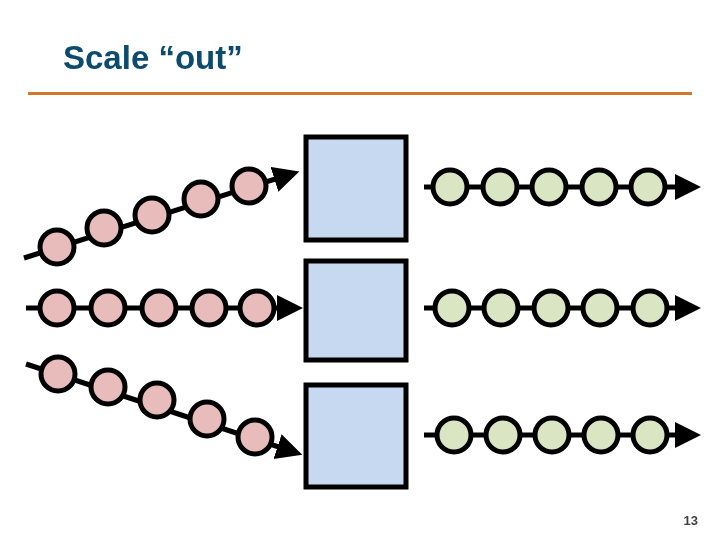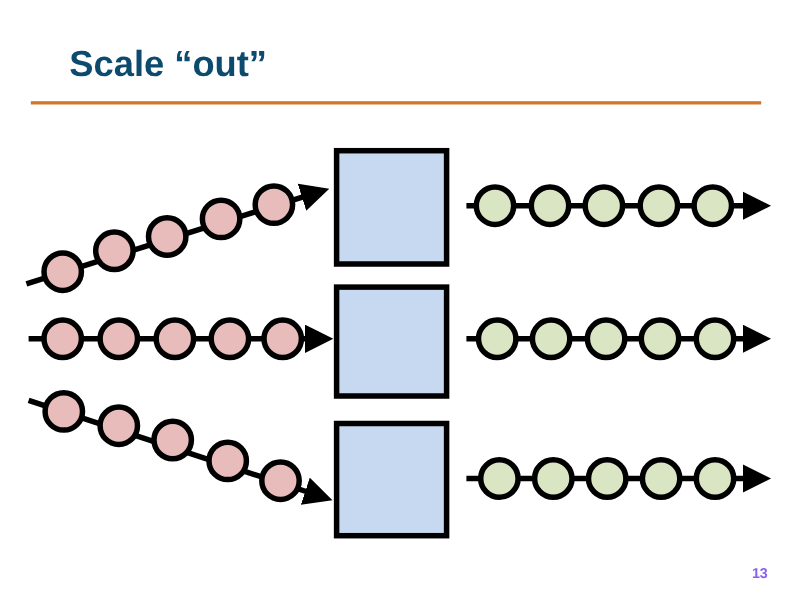--- a/index.html
+++ b/index.html
@@ -127,15 +127,15 @@
         <line x1="424" y1="435" x2="686" y2="435" stroke="#000000" stroke-width="5" marker-end="url(#arrowhead)"></line>
         <circle cx="454" cy="435" r="17" fill="#d9e5c3" stroke="#000000" stroke-width="5"></circle>
         <circle cx="503" cy="435" r="17" fill="#d9e5c3" stroke="#000000" stroke-width="5"></circle>
         <circle cx="552" cy="435" r="17" fill="#d9e5c3" stroke="#000000" stroke-width="5"></circle>
         <circle cx="601" cy="435" r="17" fill="#d9e5c3" stroke="#000000" stroke-width="5"></circle>
         <circle cx="650" cy="435" r="17" fill="#d9e5c3" stroke="#000000" stroke-width="5"></circle>
       </g>
     </g>
   </svg>
 
-  <div id="page-number" style="color: #8b5cf6;">13</div>
+  <div id="page-number" style="color: #404040;">13</div>
 
 </div>
 
 </body></html>

